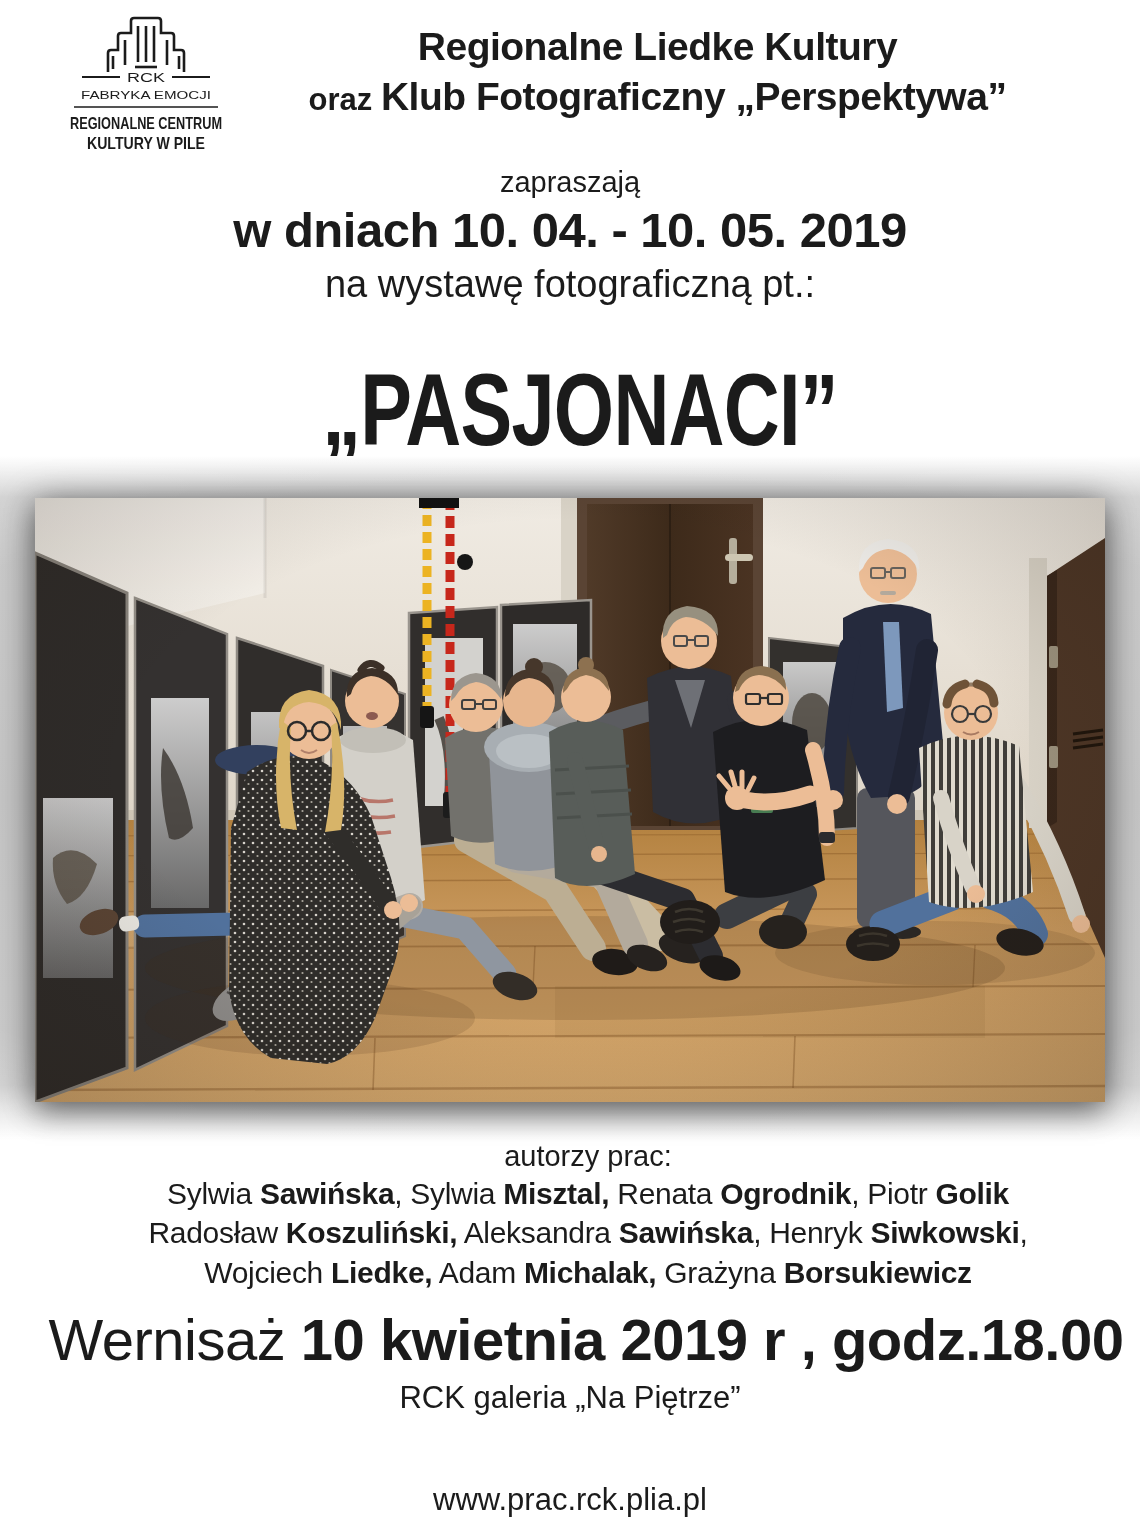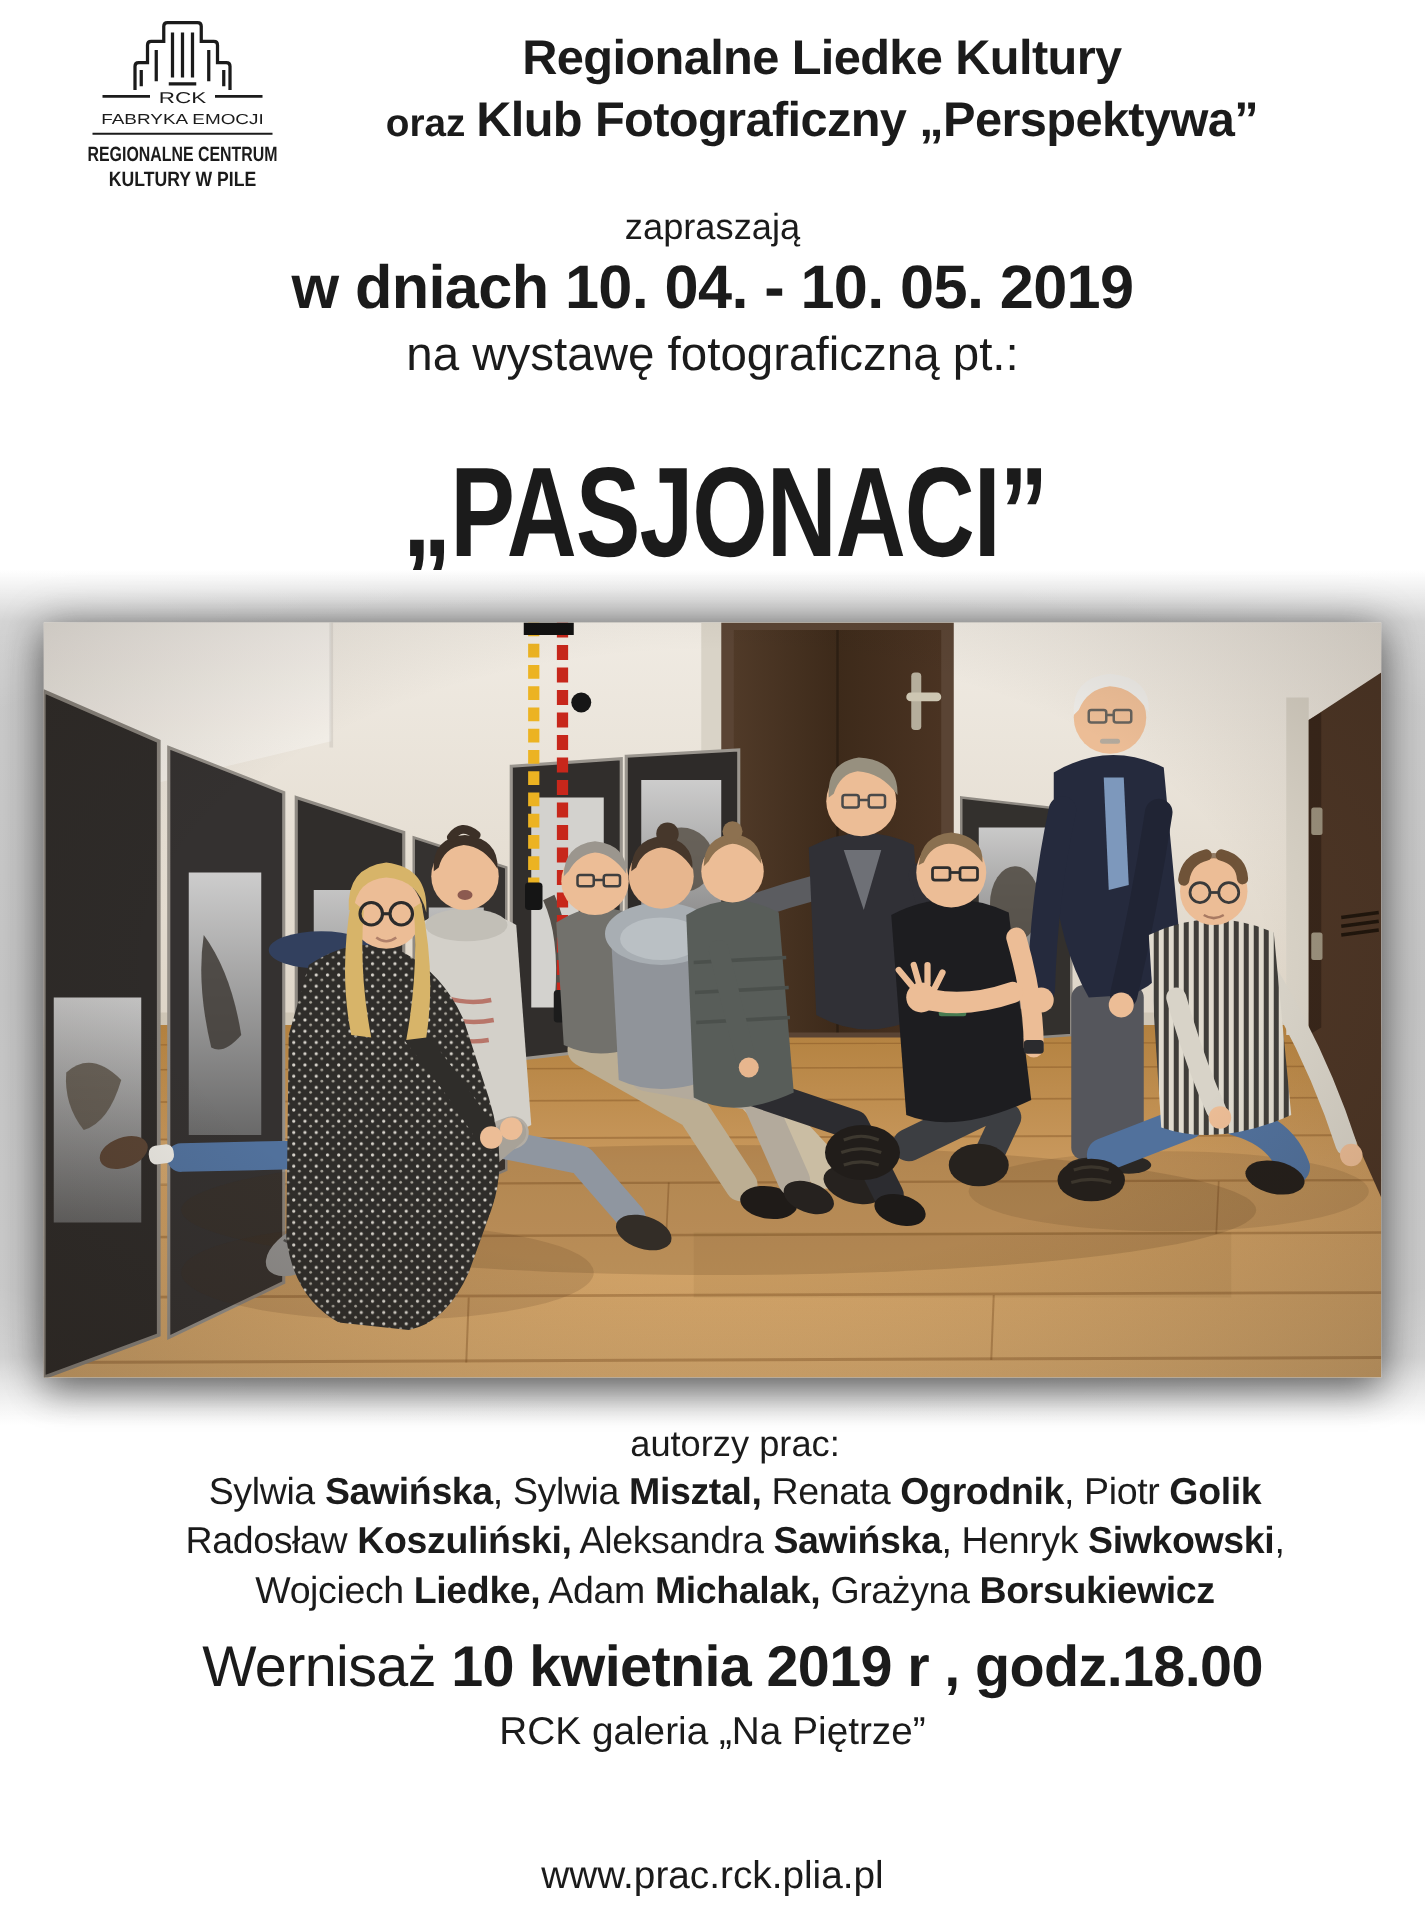--- a/index.html
+++ b/index.html
@@ -37,21 +37,21 @@
          box-shadow:0 10px 28px rgba(0,0,0,0.45), 0 0 34px rgba(0,0,0,0.25);}
   #photo svg{display:block;}
 
   
   #authors{top:1142px;line-height:1.0;margin-left:36px;}
   .authors-intro{font-size:29px;}
   .authors-line{font-size:30px;margin-top:7px;letter-spacing:-0.3px;line-height:1.08;}
 
   
   #event{top:1306px;}
-  .event-main{font-size:46px;letter-spacing:-0.5px;padding-left:32px;}
+  .event-main{font-size:58px;letter-spacing:-0.5px;padding-left:32px;}
   .event-venue{font-size:31px;margin-top:7px;}
 
   
   #footer-url{top:1482px;font-size:31px;}
 </style>
 </head>
 <body>
 
 <div id="poster">
 

